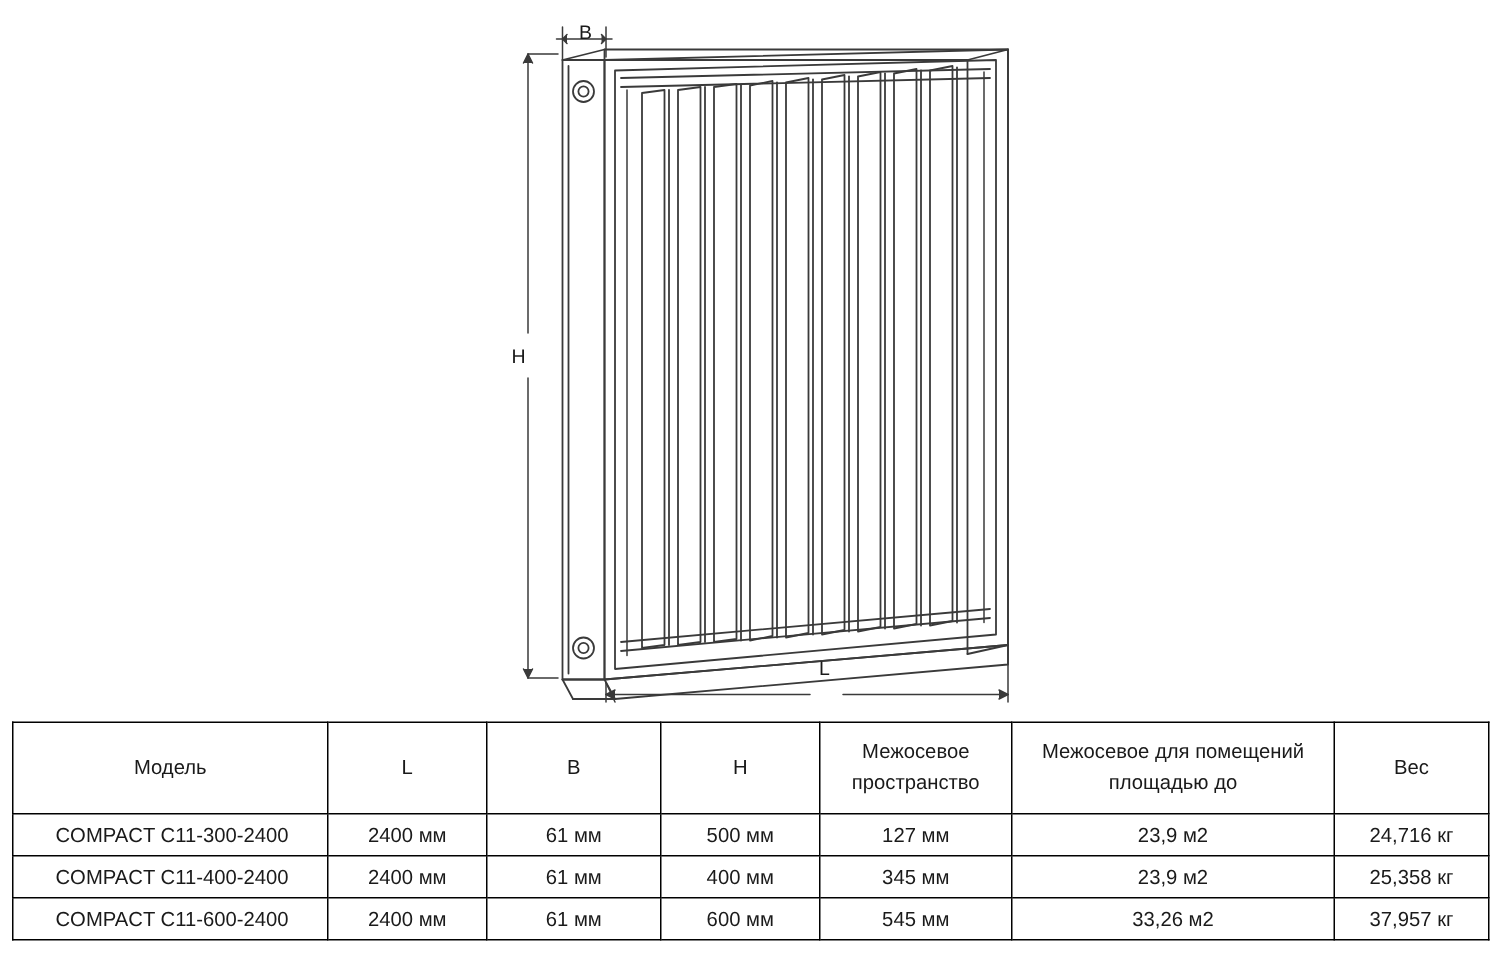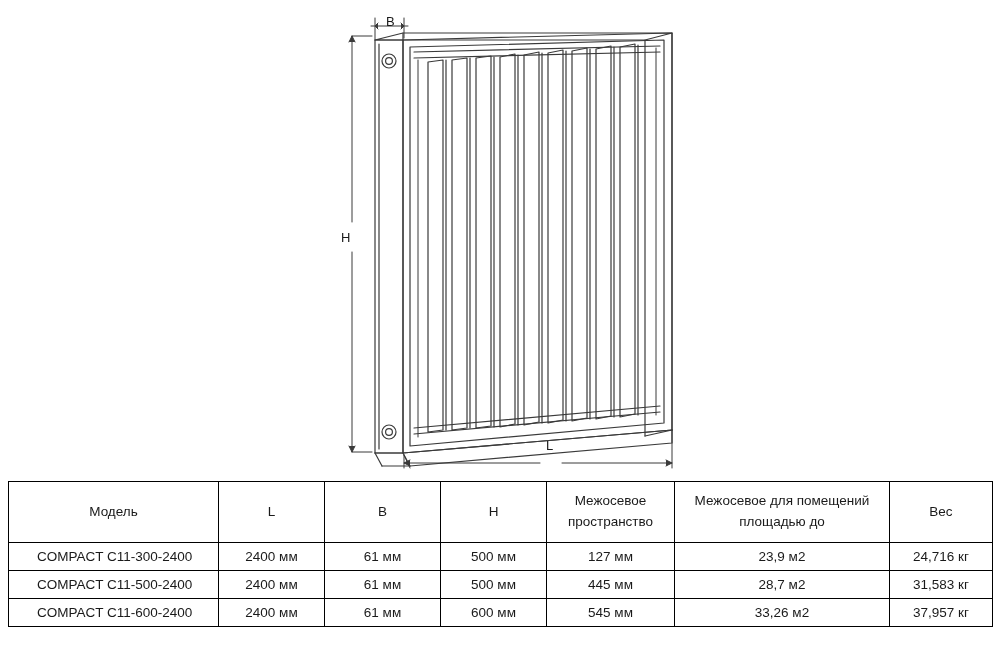--- a/index.html
+++ b/index.html
@@ -232,27 +232,27 @@
       <tr>
         <td class="model">COMPACT C11-300-2400</td>
         <td>2400 мм</td>
         <td>61 мм</td>
         <td>500 мм</td>
         <td>127 мм</td>
         <td>23,9 м2</td>
         <td>24,716 кг</td>
       </tr>
       <tr>
-        <td class="model">COMPACT C11-500-2400</td>
+        <td class="model">COMPACT C11-400-2400</td>
         <td>2400 мм</td>
         <td>61 мм</td>
-        <td>500 мм</td>
-        <td>445 мм</td>
-        <td>28,7 м2</td>
-        <td>31,583 кг</td>
+        <td>400 мм</td>
+        <td>345 мм</td>
+        <td>23,9 м2</td>
+        <td>25,358 кг</td>
       </tr>
       <tr>
         <td class="model">COMPACT C11-600-2400</td>
         <td>2400 мм</td>
         <td>61 мм</td>
         <td>600 мм</td>
         <td>545 мм</td>
         <td>33,26 м2</td>
         <td>37,957 кг</td>
       </tr>

